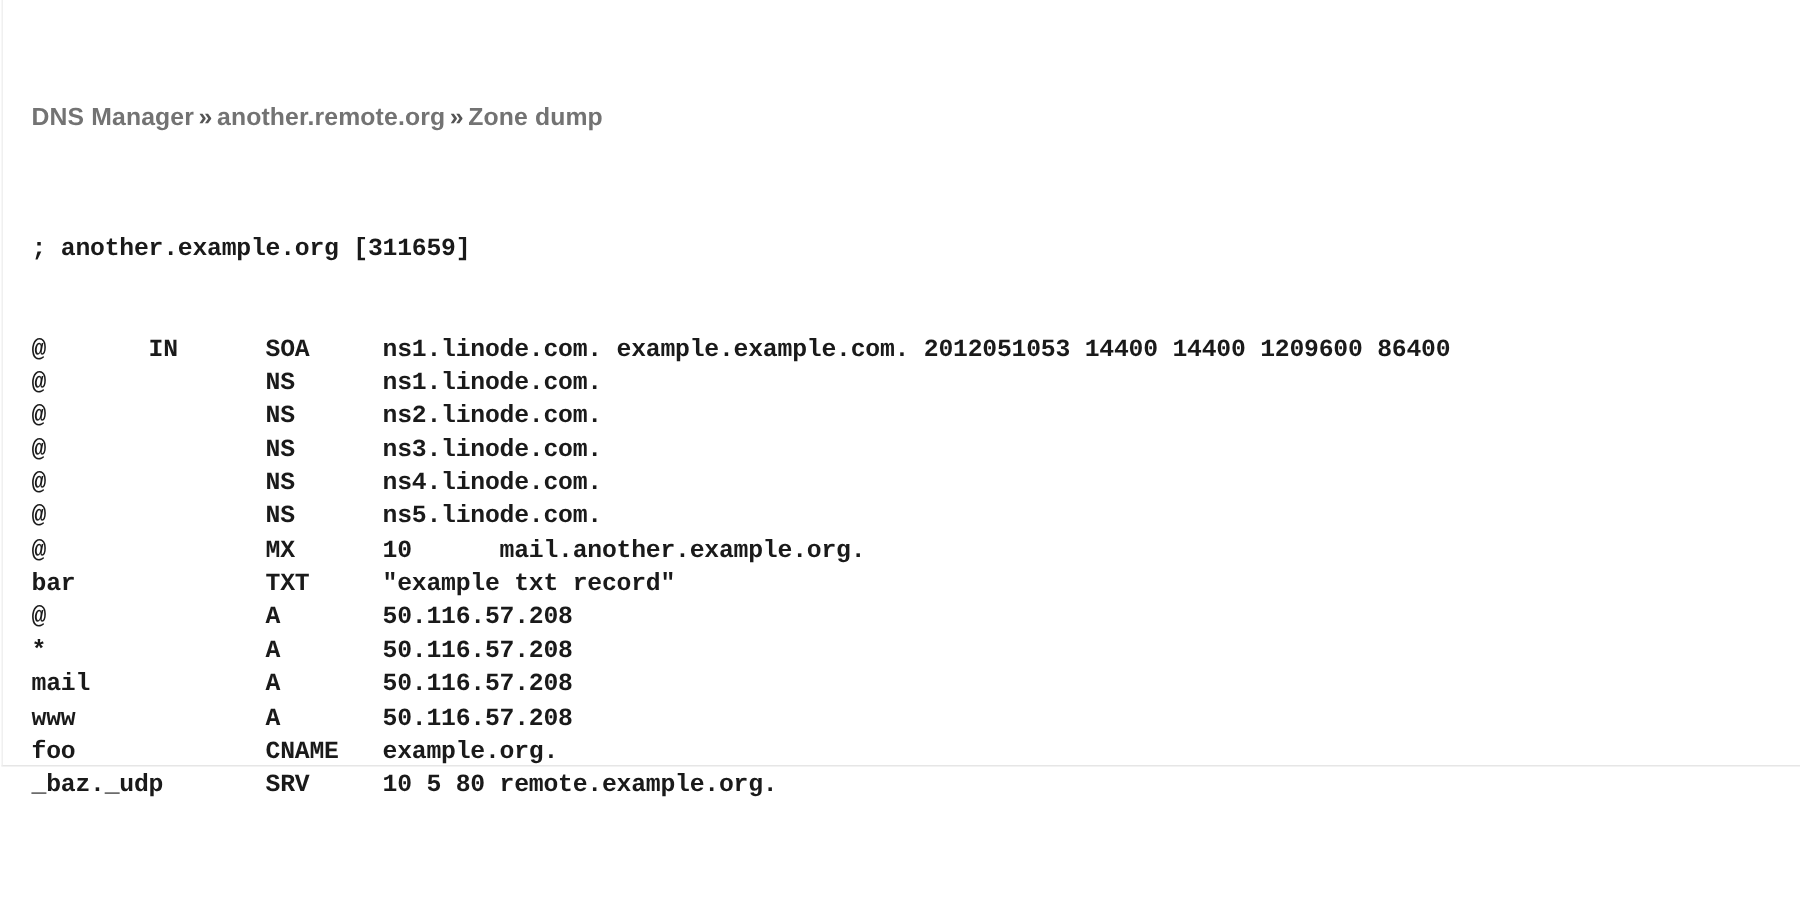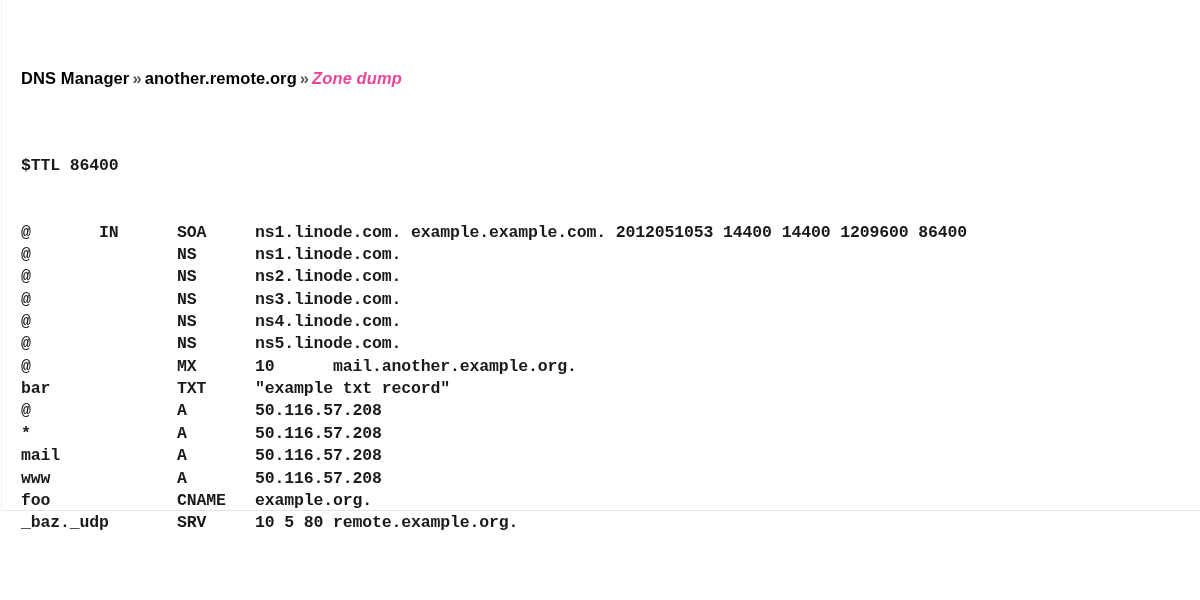--- a/index.html
+++ b/index.html
@@ -39,34 +39,33 @@
   .breadcrumb {
     position: absolute;
     left: 21px;
     top: 68px;
     font-size: 16.5px;
     line-height: 20px;
     white-space: nowrap;
     letter-spacing: 0.1px;
   }
   .crumb-link {
-    color: #000000;
+    color: #737373;
     font-weight: 700;
     text-decoration: none;
     cursor: pointer;
   }
   .crumb-sep {
     color: #555555;
     font-weight: 700;
     padding: 0 3px;
   }
   .crumb-current {
-    color: #ec4899;
+    color: #737373;
     font-weight: 700;
-    font-style: italic;
   }
 
   .zonedump {
     position: absolute;
     left: 21px;
     top: 110px;
     font-family: "Liberation Mono", "DejaVu Sans Mono", monospace;
     font-size: 16.5px;
     line-height: 22.35px;
     color: #1a1a1a;
@@ -84,16 +83,16 @@
 
 <div class="page">
 
   <div class="panel"></div>
 
   <div class="breadcrumb">
     <span class="crumb-link">DNS Manager</span><span class="crumb-sep">»</span><span class="crumb-link">another.remote.org</span><span class="crumb-sep">»</span><span class="crumb-current">Zone dump</span>
   </div>
 
   <div class="zonedump" id="zonedump">
-    <div class="zone-line">$TTL 86400</div>
+    <div class="zone-line">; another.example.org [311659]</div>
   <div class="zone-line">@       IN      SOA     ns1.linode.com. example.example.com. 2012051053 14400 14400 1209600 86400</div><div class="zone-line">@               NS      ns1.linode.com.</div><div class="zone-line">@               NS      ns2.linode.com.</div><div class="zone-line">@               NS      ns3.linode.com.</div><div class="zone-line">@               NS      ns4.linode.com.</div><div class="zone-line">@               NS      ns5.linode.com.</div><div class="zone-line">@               MX      10      mail.another.example.org.</div><div class="zone-line">bar             TXT     "example txt record"</div><div class="zone-line">@               A       50.116.57.208</div><div class="zone-line">*               A       50.116.57.208</div><div class="zone-line">mail            A       50.116.57.208</div><div class="zone-line">www             A       50.116.57.208</div><div class="zone-line">foo             CNAME   example.org.</div><div class="zone-line">_baz._udp       SRV     10 5 80 remote.example.org.</div></div>
 
 </div>
 
 </body></html>

